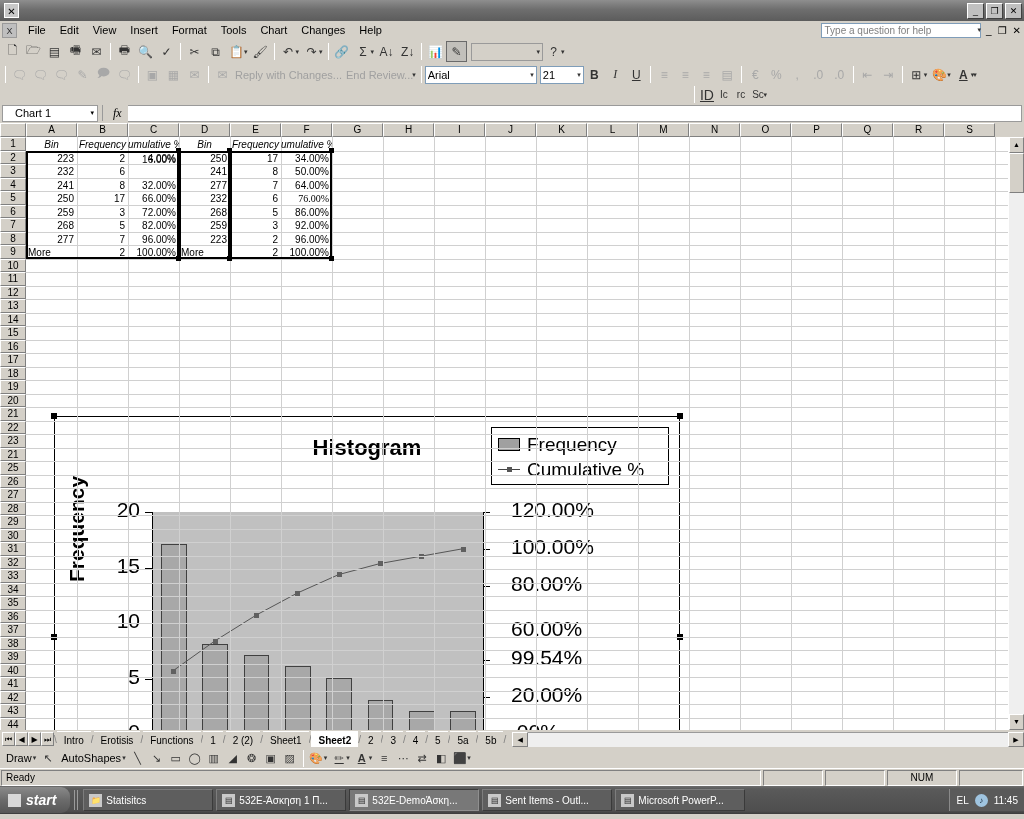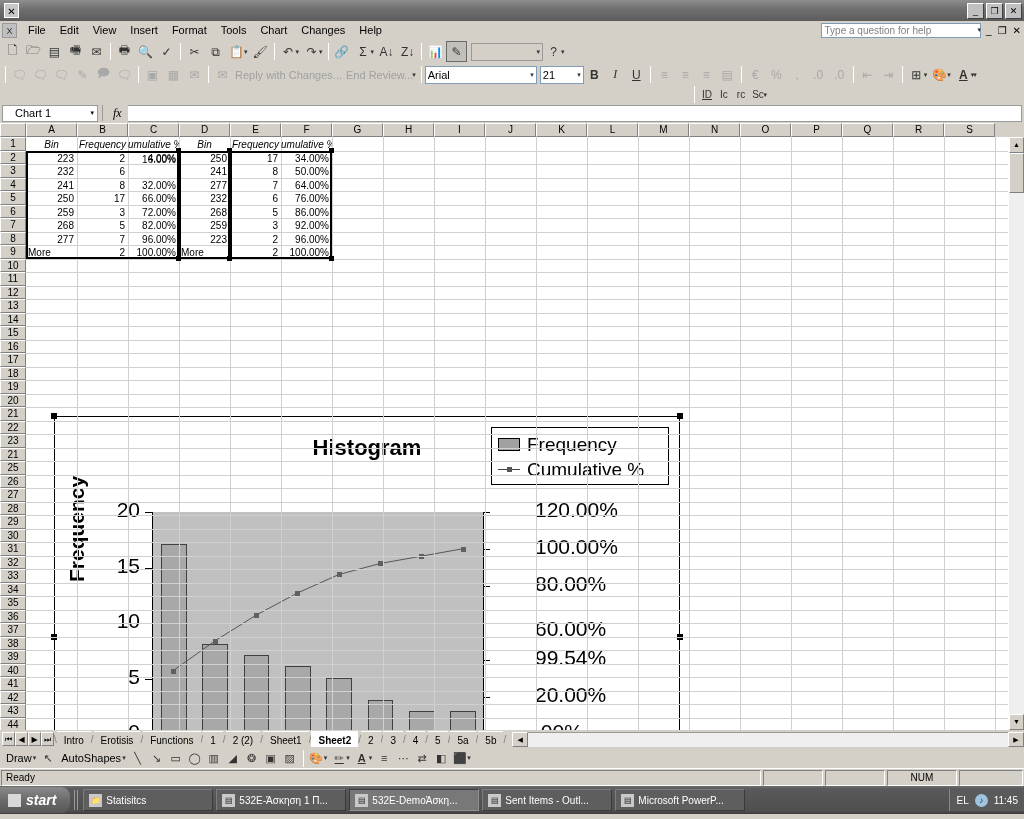--- a/index.html
+++ b/index.html
@@ -102,21 +102,21 @@
   .lgswatch{width:22px;height:13px;background:#a0a0a0;border:1px solid #000;margin-right:7px;}
   .lgline{width:22px;height:13px;margin-right:7px;position:relative;}
   .lgline::before{content:"";position:absolute;top:6px;left:0;width:22px;height:1px;background:#444;}
   .lgline::after{content:"";position:absolute;top:4px;left:9px;width:5px;height:5px;background:#555;}
   #plot{position:absolute;left:97px;top:95px;width:331px;height:222px;background:#c0c0c0;
     border-left:1px solid #000;border-bottom:1px solid #000;}
   #plot .bar{position:absolute;bottom:0;background:#a8a8a8;border:1px solid #404040;}
   #plot .lnpt{position:absolute;width:5px;height:5px;background:#606060;}
   #plot svg{position:absolute;left:0;top:0;width:100%;height:100%;}
   .yaxlbl{position:absolute;right:0;font-size:21px;text-align:right;white-space:nowrap;}
-  .y2lbl{position:absolute;left:0;font-size:21px;white-space:nowrap;margin-left:24px;}
+  .y2lbl{position:absolute;left:0;font-size:21px;white-space:nowrap;}
   .ytick{position:absolute;width:7px;height:1px;background:#000;}
   #yaxtitle{position:absolute;left:10px;top:165px;font-size:21px;font-weight:bold;
     transform:rotate(-90deg);transform-origin:left top;white-space:nowrap;}
   
   #tabrow{height:18px;background:#d4d0c8;display:flex;align-items:center;padding-left:2px;}
   .navb{width:13px;height:14px;font-size:8px;text-align:center;line-height:13px;
     background:#d4d0c8;border:1px solid #fff;border-right-color:#808080;border-bottom-color:#808080;}
   .tab{font-size:10px;padding:1px 7px 0 7px;height:16px;line-height:15px;background:#d4d0c8;
     border-top:1px solid #fff;color:#000;position:relative;}
   .tab.active{background:#fff;font-weight:bold;border-top:1px solid #fff;}
@@ -270,21 +270,21 @@
   <div class="tiny-arrow">▾</div>
   <div class="tbtn">🎨</div>
   <div class="tiny-arrow">▾</div>
   <div class="tbtn" style="text-decoration:underline;font-weight:bold;">A</div>
   <div class="tiny-arrow">▾</div>
   <div class="tiny-arrow">▾</div>
 </div>
 
 <div class="toolbar" style="height:17px;justify-content:flex-end;padding-right:255px;">
   <div class="tb-sep"></div>
-  <div class="tbtn" style="width:17px;height:15px;font-size:10px;text-decoration:underline;">ID</div>
+  <div class="tbtn" style="width:17px;height:15px;font-size:14px;text-decoration:underline;">ID</div>
   <div class="tbtn" style="width:17px;height:15px;font-size:10px;">Ic</div>
   <div class="tbtn" style="width:17px;height:15px;font-size:10px;">rc</div>
   <div class="tbtn" style="width:17px;height:15px;font-size:10px;">Sc</div>
   <div class="tiny-arrow">▾</div>
 </div>
 
 <div id="formulabar">
   <div id="namebox">
     <span class="nv">Chart 1</span>
     <span class="narr">▾</span>
@@ -531,21 +531,21 @@
         <div class="cell r" style="left: 204px; top: 14.5px; width: 51px;">17</div>
         <div class="cell r" style="left: 255px; top: 14.5px; width: 51px;">34.00%</div>
         <div class="cell r" style="left: 153px; top: 28px; width: 51px;">241</div>
         <div class="cell r" style="left: 204px; top: 28px; width: 51px;">8</div>
         <div class="cell r" style="left: 255px; top: 28px; width: 51px;">50.00%</div>
         <div class="cell r" style="left: 153px; top: 41.5px; width: 51px;">277</div>
         <div class="cell r" style="left: 204px; top: 41.5px; width: 51px;">7</div>
         <div class="cell r" style="left: 255px; top: 41.5px; width: 51px;">64.00%</div>
         <div class="cell r" style="left: 153px; top: 55px; width: 51px;">232</div>
         <div class="cell r" style="left: 204px; top: 55px; width: 51px;">6</div>
-        <div class="cell r" style="left: 255px; top: 55px; width: 51px;">76.00%</div>
+        <div class="cell r" style="left: 255px; top: 55px; width: 51px; font-family: Liberation Serif, serif;">76.00%</div>
         <div class="cell r" style="left: 153px; top: 68.5px; width: 51px;">268</div>
         <div class="cell r" style="left: 204px; top: 68.5px; width: 51px;">5</div>
         <div class="cell r" style="left: 255px; top: 68.5px; width: 51px;">86.00%</div>
         <div class="cell r" style="left: 153px; top: 82px; width: 51px;">259</div>
         <div class="cell r" style="left: 204px; top: 82px; width: 51px;">3</div>
         <div class="cell r" style="left: 255px; top: 82px; width: 51px;">92.00%</div>
         <div class="cell r" style="left: 153px; top: 95.5px; width: 51px;">223</div>
         <div class="cell r" style="left: 204px; top: 95.5px; width: 51px;">2</div>
         <div class="cell r" style="left: 255px; top: 95.5px; width: 51px;">96.00%</div>
         <div class="cell l" style="left: 153px; top: 109px; width: 51px;">More</div>

